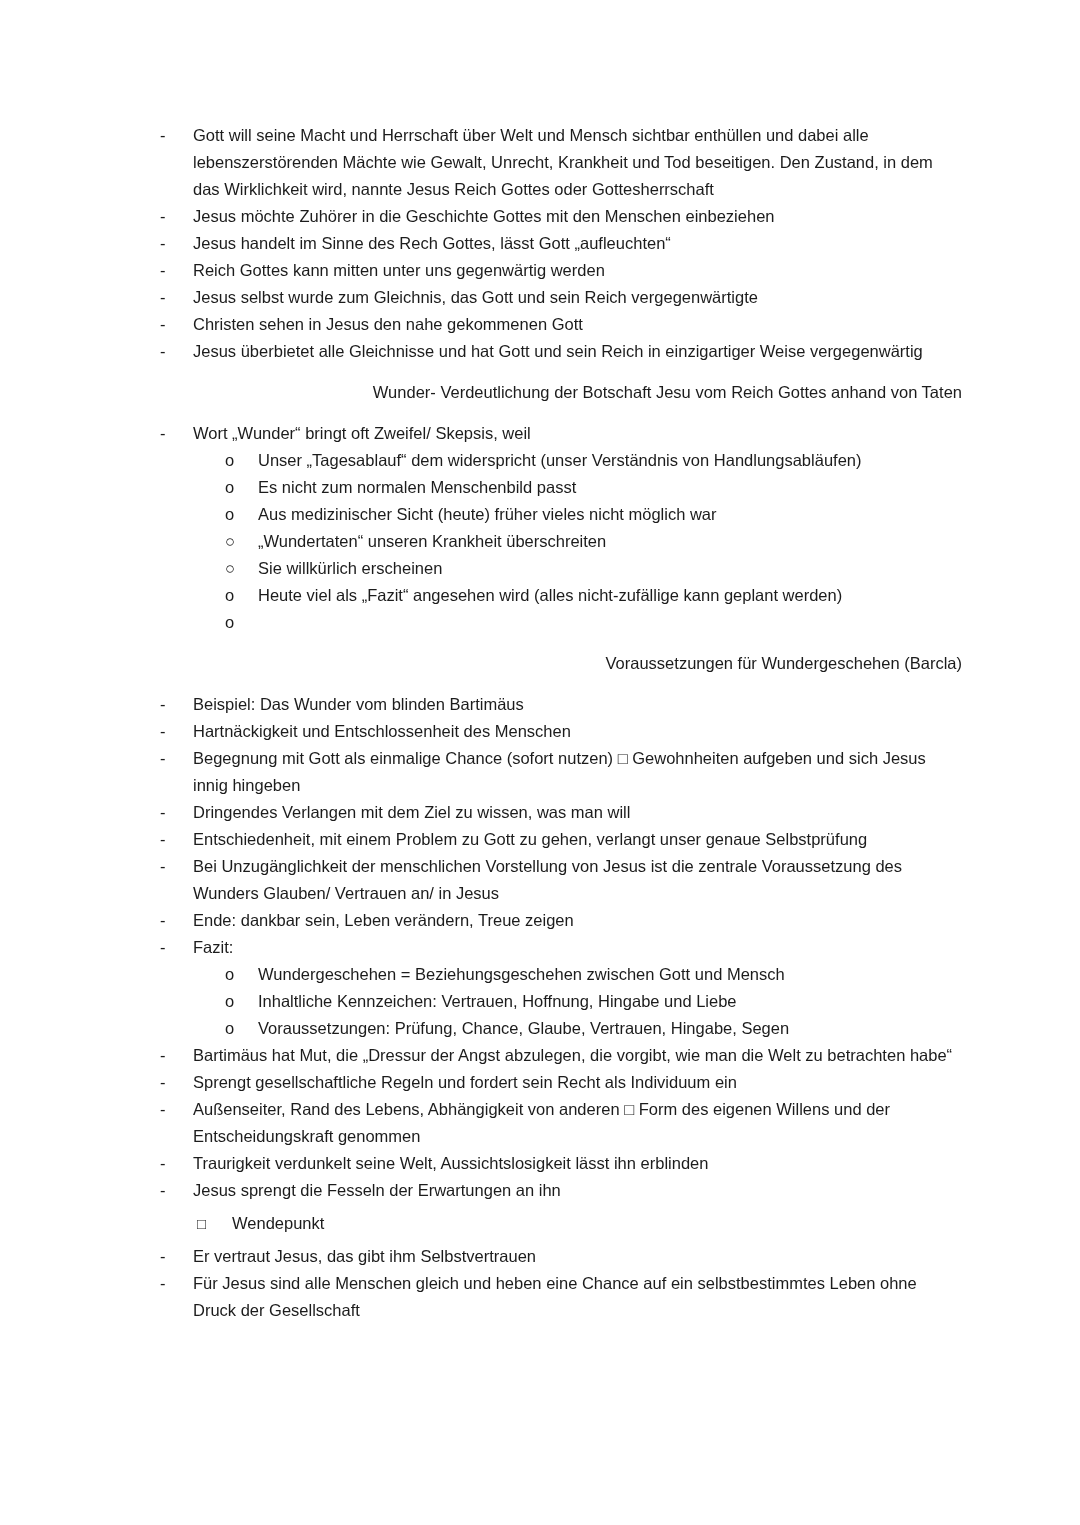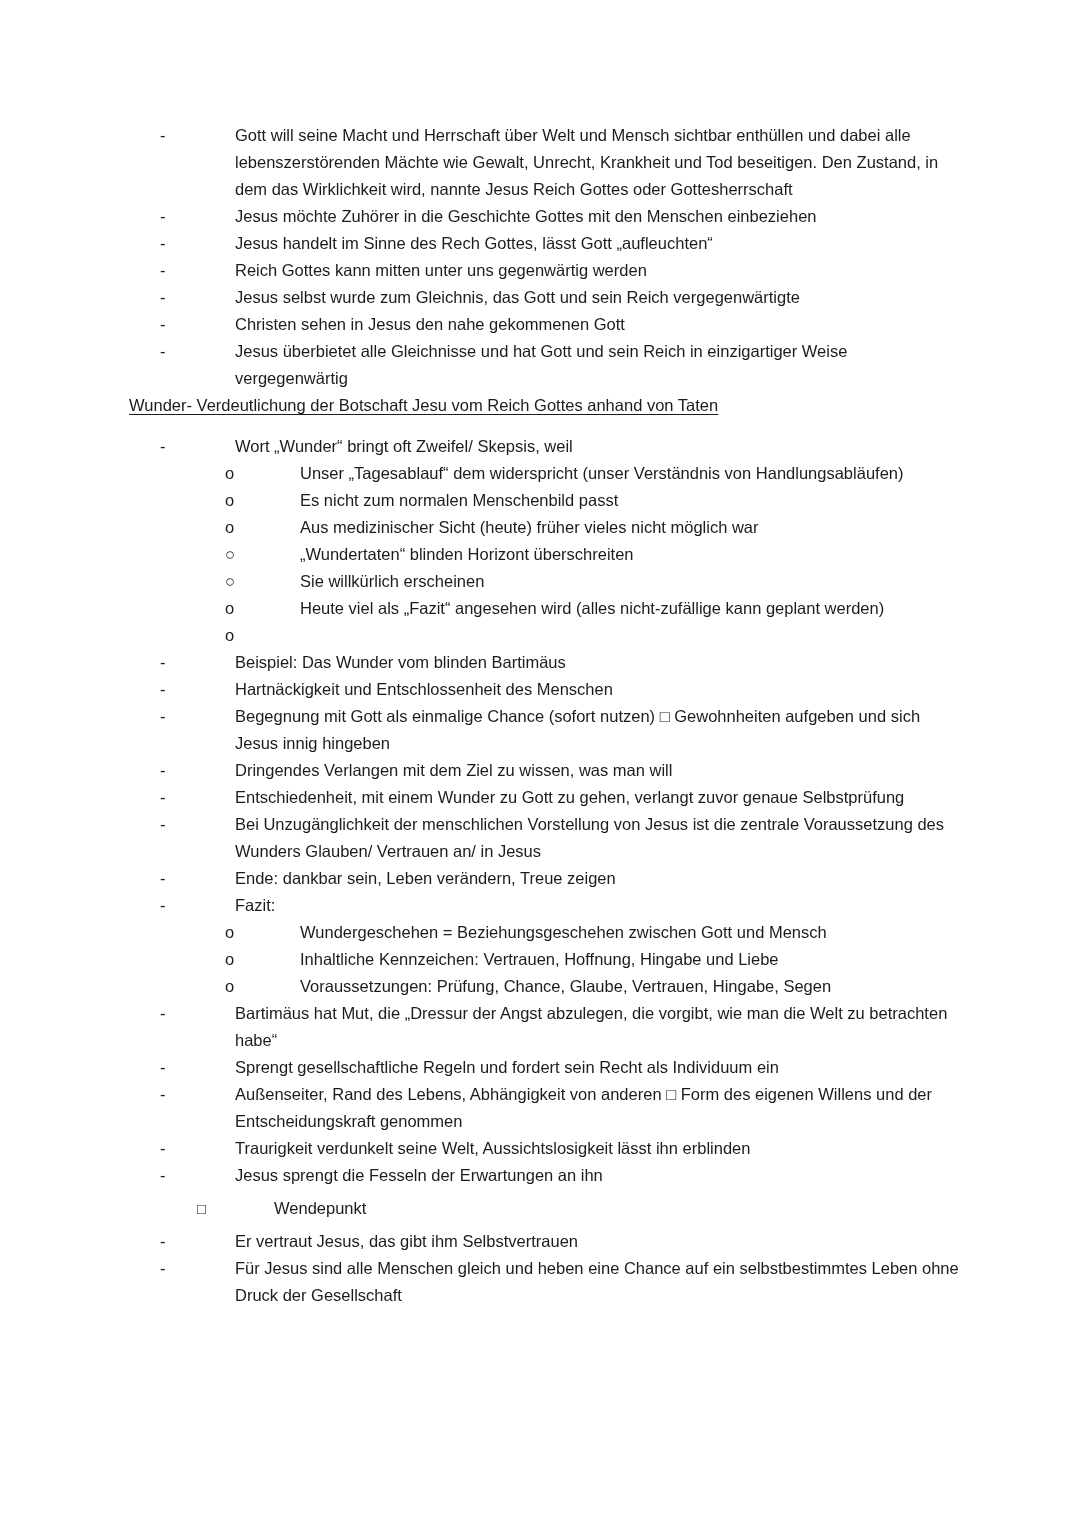--- a/index.html
+++ b/index.html
@@ -17,36 +17,36 @@
     box-sizing: border-box;
     padding: 122px 118px 60px 129px;
     font-family: "Liberation Sans", sans-serif;
     font-size: 16.5px;
     line-height: 27px;
     color: #1c1c1c;
     overflow: hidden;
   }
   .section { margin: 0; }
   .heading {
-    text-decoration: underline;
     text-underline-offset: 3px;
+    margin-top: 14px;
     margin-bottom: 14px;
+    text-align: right;
   }
   .item {
     display: flex;
     align-items: flex-start;
   }
   .item .bullet {
     flex: none;
     white-space: pre;
   }
   .item .text {
     flex: 1 1 auto;
     min-width: 0;
-    margin-left: 42px;
   }
   .lvl1 { padding-left: 31px; }
   .lvl1 > .bullet { width: 33px; }
   .lvl2 { padding-left: 96px; }
   .lvl2 > .bullet { width: 33px; }
   .lvlbox { padding-left: 68px; }
   .lvlbox > .bullet { width: 35px; }
   .spaced { margin-top: 6px; margin-bottom: 6px; }
   .bullet.box-glyph { font-size: 15px; }
 </style>
@@ -98,54 +98,55 @@
         <div class="item lvl2">
           <span class="bullet">o</span>
           <span class="text">Es nicht zum normalen Menschenbild passt</span>
         </div>
         <div class="item lvl2">
           <span class="bullet">o</span>
           <span class="text">Aus medizinischer Sicht (heute) früher vieles nicht möglich war</span>
         </div>
         <div class="item lvl2">
           <span class="bullet">○</span>
-          <span class="text">„Wundertaten“ blinden Horizont überschreiten</span>
+          <span class="text">„Wundertaten“ unseren Krankheit überschreiten</span>
         </div>
         <div class="item lvl2">
           <span class="bullet">○</span>
           <span class="text">Sie willkürlich erscheinen</span>
         </div>
         <div class="item lvl2">
           <span class="bullet">o</span>
           <span class="text">Heute viel als „Fazit“ angesehen wird (alles nicht-zufällige kann geplant werden)</span>
         </div>
         <div class="item lvl2">
           <span class="bullet">o</span>
         </div>
       </div>
       <div class="section">
+        <div class="heading">Voraussetzungen für Wundergeschehen (Barcla)</div>
         <div class="item lvl1">
           <span class="bullet">-</span>
           <span class="text">Beispiel: Das Wunder vom blinden Bartimäus</span>
         </div>
         <div class="item lvl1">
           <span class="bullet">-</span>
           <span class="text">Hartnäckigkeit und Entschlossenheit des Menschen</span>
         </div>
         <div class="item lvl1">
           <span class="bullet">-</span>
           <span class="text">Begegnung mit Gott als einmalige Chance (sofort nutzen) □ Gewohnheiten aufgeben und sich Jesus innig hingeben</span>
         </div>
         <div class="item lvl1">
           <span class="bullet">-</span>
           <span class="text">Dringendes Verlangen mit dem Ziel zu wissen, was man will</span>
         </div>
         <div class="item lvl1">
           <span class="bullet">-</span>
-          <span class="text">Entschiedenheit, mit einem Wunder zu Gott zu gehen, verlangt zuvor genaue Selbstprüfung</span>
+          <span class="text">Entschiedenheit, mit einem Problem zu Gott zu gehen, verlangt unser genaue Selbstprüfung</span>
         </div>
         <div class="item lvl1">
           <span class="bullet">-</span>
           <span class="text">Bei Unzugänglichkeit der menschlichen Vorstellung von Jesus ist die zentrale Voraussetzung des Wunders Glauben/ Vertrauen an/ in Jesus</span>
         </div>
         <div class="item lvl1">
           <span class="bullet">-</span>
           <span class="text">Ende: dankbar sein, Leben verändern, Treue zeigen</span>
         </div>
         <div class="item lvl1">

